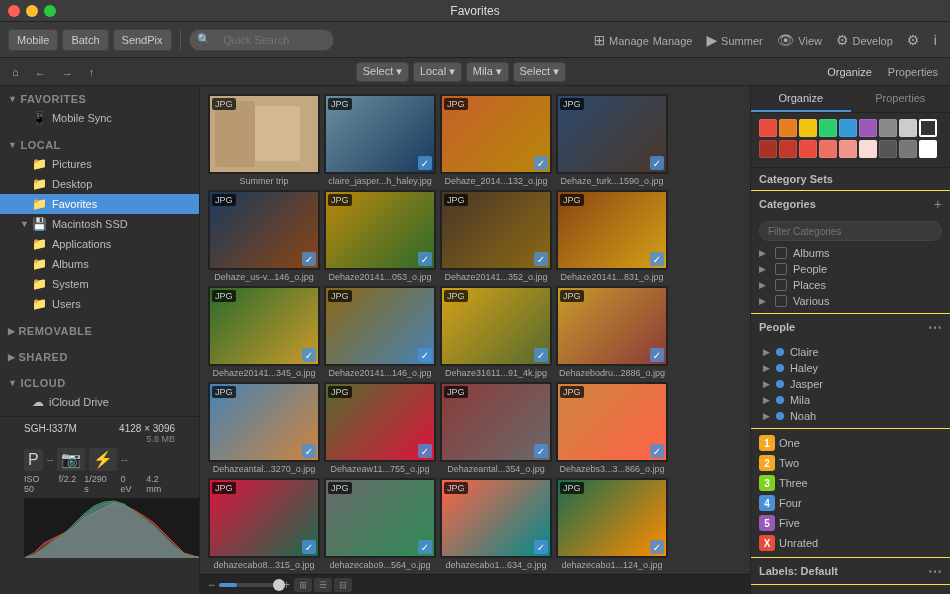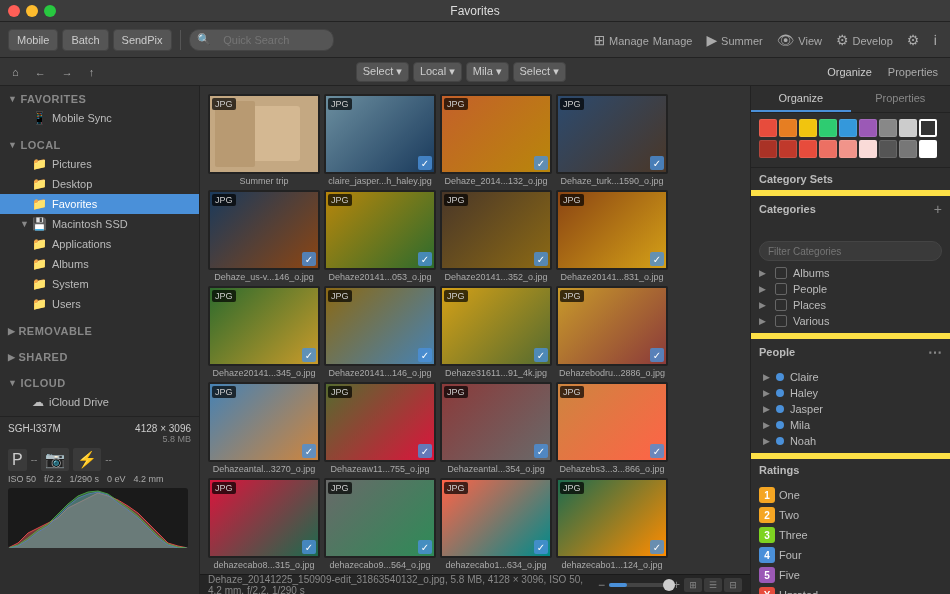--- a/index.html
+++ b/index.html
@@ -55,21 +55,21 @@
     .img-name { font-size: 9px; color: #aaa; text-align: center; white-space: nowrap; overflow: hidden; text-overflow: ellipsis; margin-top: 2px; padding: 0 2px; }
     .histogram { width: 180px; height: 60px; background: #1a1a1a; border-radius: 3px; margin-top: 4px; position: relative; overflow: hidden; }
 
     
     .right-panel { width: 200px; background: #2e2e2e; border-left: 1px solid #222; overflow-y: auto; flex-shrink: 0; display: flex; flex-direction: column; }
     .right-panel::-webkit-scrollbar { width: 6px; }
     .right-panel::-webkit-scrollbar-thumb { background: #555; border-radius: 3px; }
     .rp-tabs { display: flex; border-bottom: 1px solid #222; }
     .rp-tab { flex: 1; text-align: center; padding: 6px 4px; font-size: 11px; color: #888; cursor: pointer; border-bottom: 2px solid transparent; }
     .rp-tab.active { color: #ccc; border-bottom-color: #4a90d9; }
-    .rp-section { border-bottom: 6px solid #fde047; }
+    .rp-section { border-bottom: 1px solid #fde047; }
     .rp-section-header { display: flex; align-items: center; justify-content: space-between; padding: 5px 8px; cursor: pointer; color: #bbb; font-size: 11px; font-weight: 600; }
     .rp-content { padding: 4px 8px; }
 
     
     .color-row { display: flex; gap: 2px; margin-bottom: 3px; }
     .color-swatch { width: 18px; height: 18px; border-radius: 2px; cursor: pointer; border: 1px solid rgba(255,255,255,0.1); }
 
     
     .category-item { display: flex; align-items: center; gap: 6px; padding: 2px 0; cursor: pointer; }
     .category-checkbox { width: 12px; height: 12px; border: 1px solid #666; border-radius: 2px; background: transparent; }
@@ -241,21 +241,21 @@
         <span class="chevron">▼</span>
         <span>iCloud</span>
       </div>
       <div class="sidebar-item sidebar-item-sub">
         <span class="icon">☁</span>
         <span>iCloud Drive</span>
       </div>
     </div>
 
     <div style="border-top:1px solid #222;margin-top:auto;">
-      <div style="padding:6px 8px;">
+      <div style="padding:6px 24px;">
         <div style="display:flex;justify-content:space-between;font-size:10px;color:#ccc;">
           <span>SGH-I337M</span>
           <span>4128 × 3096</span>
         </div>
         <div style="font-size:9px;color:#888;text-align:right;">5.8 MB</div>
         <div style="display:flex;gap:4px;margin-top:4px;align-items:center;">
           <span style="font-size:16px;background:#3a3a3a;padding:2px 4px;border-radius:2px;color:#ccc;">P</span>
           <span style="font-size:10px;color:#888;">--</span>
           <span style="font-size:16px;background:#3a3a3a;padding:2px 4px;border-radius:2px;color:#ccc;">📷</span>
           <span style="font-size:16px;background:#3a3a3a;padding:2px 4px;border-radius:2px;color:#ccc;">⚡</span>
@@ -444,21 +444,20 @@
           <div class="img-wrap">
             <div class="img-check">✓</div>
             <div class="ph" style="background: linear-gradient(135deg, rgb(28, 107, 78), rgb(255, 140, 0));"></div>
             <div class="img-badge">JPG</div>
           </div>
           <div class="img-name">dehazecabo1...124_o.jpg</div>
         </div>
       </div>
 
     <div class="bottom-status">
-      <div class="bs-info">Dehaze_20141225_150909-edit_31863540132_o.jpg, 5.8 MB, 4128 × 3096, ISO 50, 4.2 mm, f/2.2, 1/290 s</div>
       <div class="bs-controls">
         <button class="bs-btn">−</button>
         <div class="slider-row" style="padding:0;">
           <div class="slider" style="width:60px;">
               <div class="slider-fill" style="width:30%;"></div>
               <div class="slider-thumb"></div>
             </div>
         </div>
         <button class="bs-btn">+</button>
         <div class="view-toggle">
@@ -506,21 +505,21 @@
         <span>Category Sets</span>
       </div>
     </div>
 
     <div class="rp-section">
       <div class="rp-section-header">
         <span>Categories</span>
         <button class="add-btn">+</button>
       </div>
       <div class="rp-content">
-        <div style="position:relative;margin-bottom:4px;margin-top:15px;">
+        <div style="position:relative;margin-bottom:4px;">
           <input class="filter-input" placeholder="Filter Categories" style="">
         </div>
         <div class="category-item">
           <span class="chevron">▶</span>
           <div class="category-checkbox"></div>
           <span class="category-text">Albums</span>
         </div>
         <div class="category-item">
           <span class="chevron">▶</span>
           <div class="category-checkbox"></div>
@@ -567,23 +566,20 @@
           </div>
           <div class="person-item">
             <span style="font-size:9px;color:#888;">▶</span>
             <div class="person-dot"></div>
             <span class="category-text">Noah</span>
           </div>
         </div>
     </div>
 
     <div class="rp-section">
-      <div class="rp-section-header">
-        <span>Ratings</span>
-      </div>
       <div class="rp-content" id="ratings-list">
           <div class="rating-item">
             <div class="rating-badge r1">1</div>
             <span class="rating-text">One</span>
           </div>
           <div class="rating-item">
             <div class="rating-badge r2">2</div>
             <span class="rating-text">Two</span>
           </div>
           <div class="rating-item">

